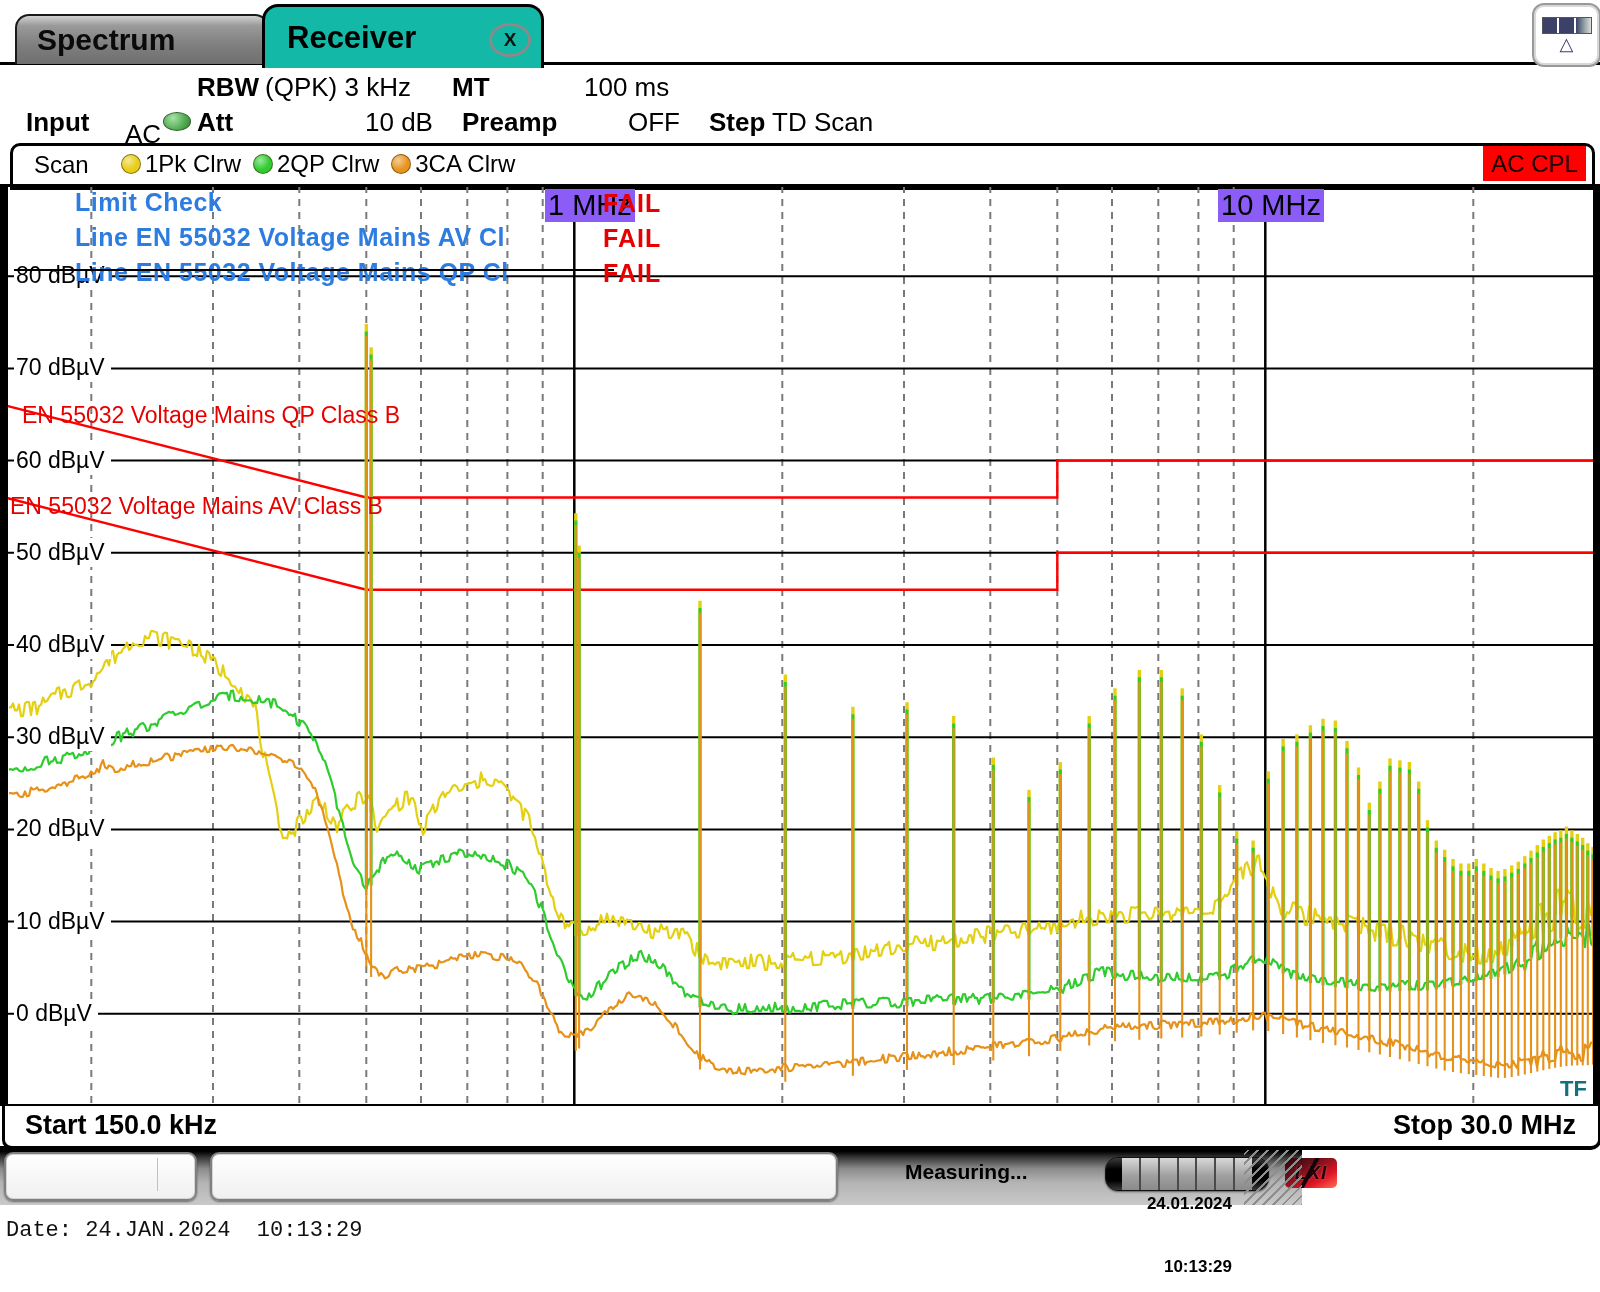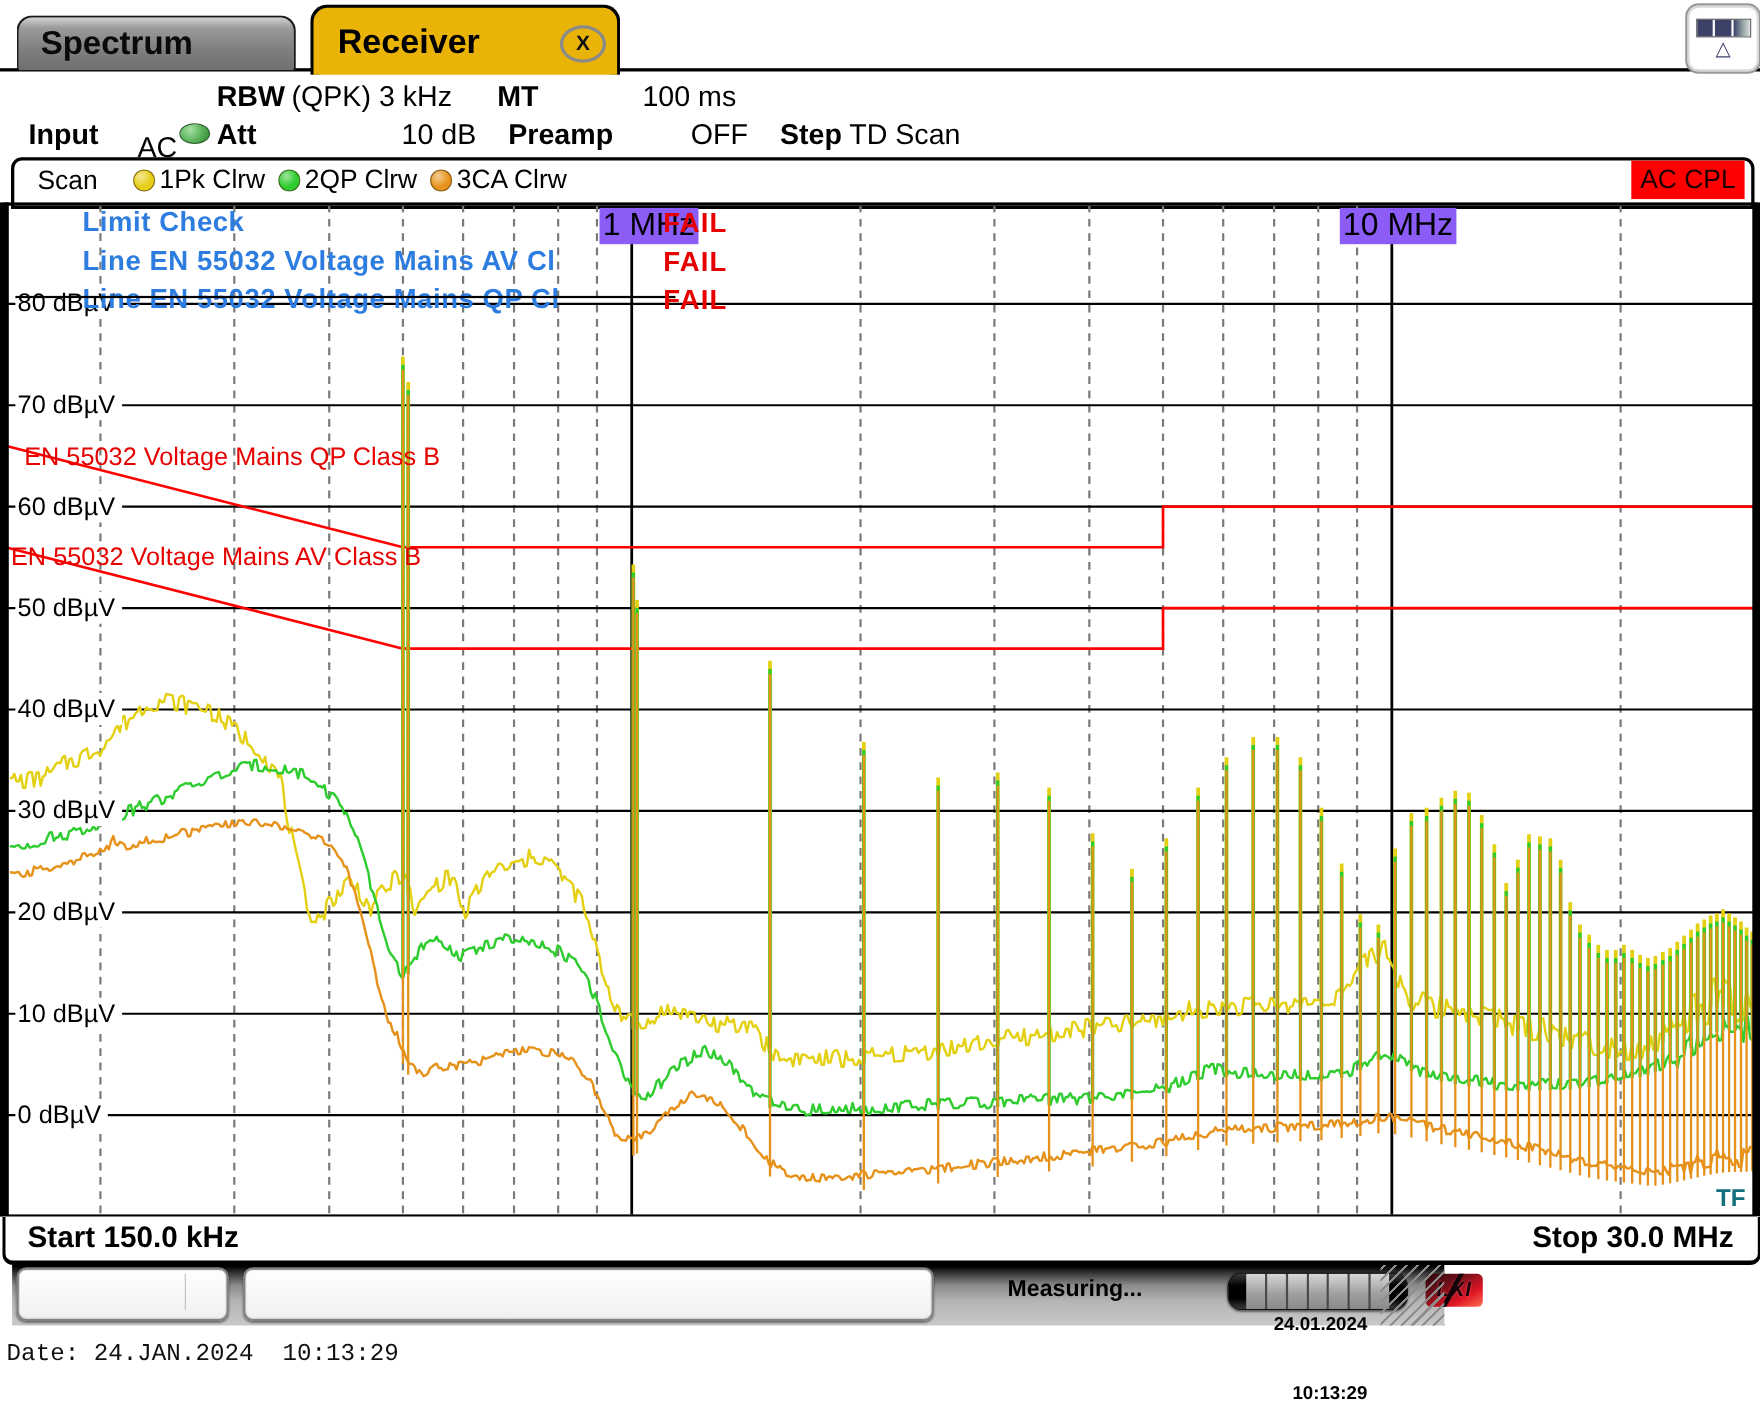--- a/index.html
+++ b/index.html
@@ -5,21 +5,21 @@
   html,body{margin:0;padding:0;background:#fff;}
   body{font-family:"Liberation Sans",sans-serif;color:#000;}
   #stage{position:relative;width:1600px;height:1292px;background:#fff;overflow:hidden;}
   .abs{position:absolute;}
   
   .tab-inactive{left:15px;top:14px;width:250px;height:48px;border:2px solid #1a1a1a;border-bottom:none;
     border-radius:14px 14px 0 0;background:linear-gradient(180deg,#d2d2d2 0%,#9a9a9a 20%,#7f7f7f 60%,#6f6f6f 100%);
     display:flex;align-items:center;z-index:3;}
   .tab-inactive span{font-size:30px;font-weight:bold;color:#0a0a0a;margin-left:20px;}
   .tab-active{left:262px;top:4px;width:276px;height:61px;border:3px solid #000;border-bottom:none;
-    border-radius:16px 16px 0 0;background:#eab308;display:flex;align-items:center;z-index:5;margin-left:20px;}
+    border-radius:16px 16px 0 0;background:#14b8a6;display:flex;align-items:center;z-index:5;}
   .tab-active span.lbl{font-size:31px;font-weight:bold;margin-left:22px;}
   .tab-close{position:absolute;left:224px;top:16px;width:36px;height:28px;border:3px solid #8a8a8a;border-radius:50%;
     display:flex;align-items:center;justify-content:center;font-size:19px;font-weight:bold;color:#111;}
   .tabs-rule{left:0;top:62px;width:1600px;height:3px;background:#000;z-index:2;}
   .toolbar-btn{left:1532px;top:3px;width:65px;height:60px;background:#fff;border:2px solid #999;border-radius:12px;
     box-shadow:inset 0 0 0 2px #d8d8d8;z-index:6;display:flex;flex-direction:column;align-items:center;justify-content:center;}
   .tb-bar{width:48px;height:15px;display:flex;gap:2px;background:#fff;border:1px solid #555;}
   .tb-cell{flex:1;background:#3c4168;}
   .tb-cell:last-child{background:linear-gradient(90deg,#3c4168 0%,#9aa 60%,#ddd 100%);}
   .tb-tri{font-size:18px;line-height:20px;color:#3c4168;}
@@ -44,21 +44,21 @@
   .mhz{font-size:29px;background:#8b5cf6;padding:0 3px;z-index:15;}
   .redlab{font-size:23px;color:#e60000;z-index:14;white-space:pre;}
   .strike{left:14px;top:269px;width:600px;height:2px;background:#000;z-index:13;}
   .tf{font-size:22px;color:#15707e;z-index:12;font-weight:bold;}
   
   .startbar{left:2px;top:1106px;width:1593px;height:40px;background:#fff;border-left:3px solid #000;border-right:3px solid #000;
     border-bottom:4px solid #000;border-radius:0 0 10px 10px;z-index:11;}
   .startbar .s1{position:absolute;left:20px;top:4px;font-size:27px;font-weight:bold;}
   .startbar .s2{position:absolute;right:22px;top:4px;font-size:27px;font-weight:bold;}
   
-  .statusband{left:11px;top:1146px;width:1302px;height:59px;
+  .statusband{left:0;top:1146px;width:1302px;height:59px;
     background:linear-gradient(180deg,#000 0%,#000 9%,#3a3a3a 20%,#8a8a8a 38%,#b4b4b4 62%,#c9c9c9 100%);z-index:10;}
   .sb-btn{position:absolute;top:6px;height:45px;background:linear-gradient(180deg,#fff,#f0f0f0);
     border:2px solid #808080;border-radius:9px;box-shadow:inset 0 0 0 1px #d5d5d5,0 1px 2px rgba(0,0,0,.45);}
   .sb-div{position:absolute;left:151px;top:4px;width:1px;height:33px;background:#c0c0c0;}
   .measuring{position:absolute;left:905px;top:14px;font-size:21px;font-weight:bold;color:#000;}
   .progress{position:absolute;left:1105px;top:11px;width:162px;height:32px;border-radius:13px;overflow:hidden;
     display:flex;border:1px solid #111;background:#444;box-shadow:0 1px 2px rgba(0,0,0,.5);}
   .pg-cap{width:16px;background:linear-gradient(180deg,#3a3a3a,#000 35%,#000 70%,#3a3a3a);}
   .pg-mid{flex:1;display:flex;gap:2px;background:#4a4a4a;padding:0;}
   .pg-seg{flex:1;background:linear-gradient(180deg,#d8d8d8,#a0a0a0 55%,#8a8a8a);}

